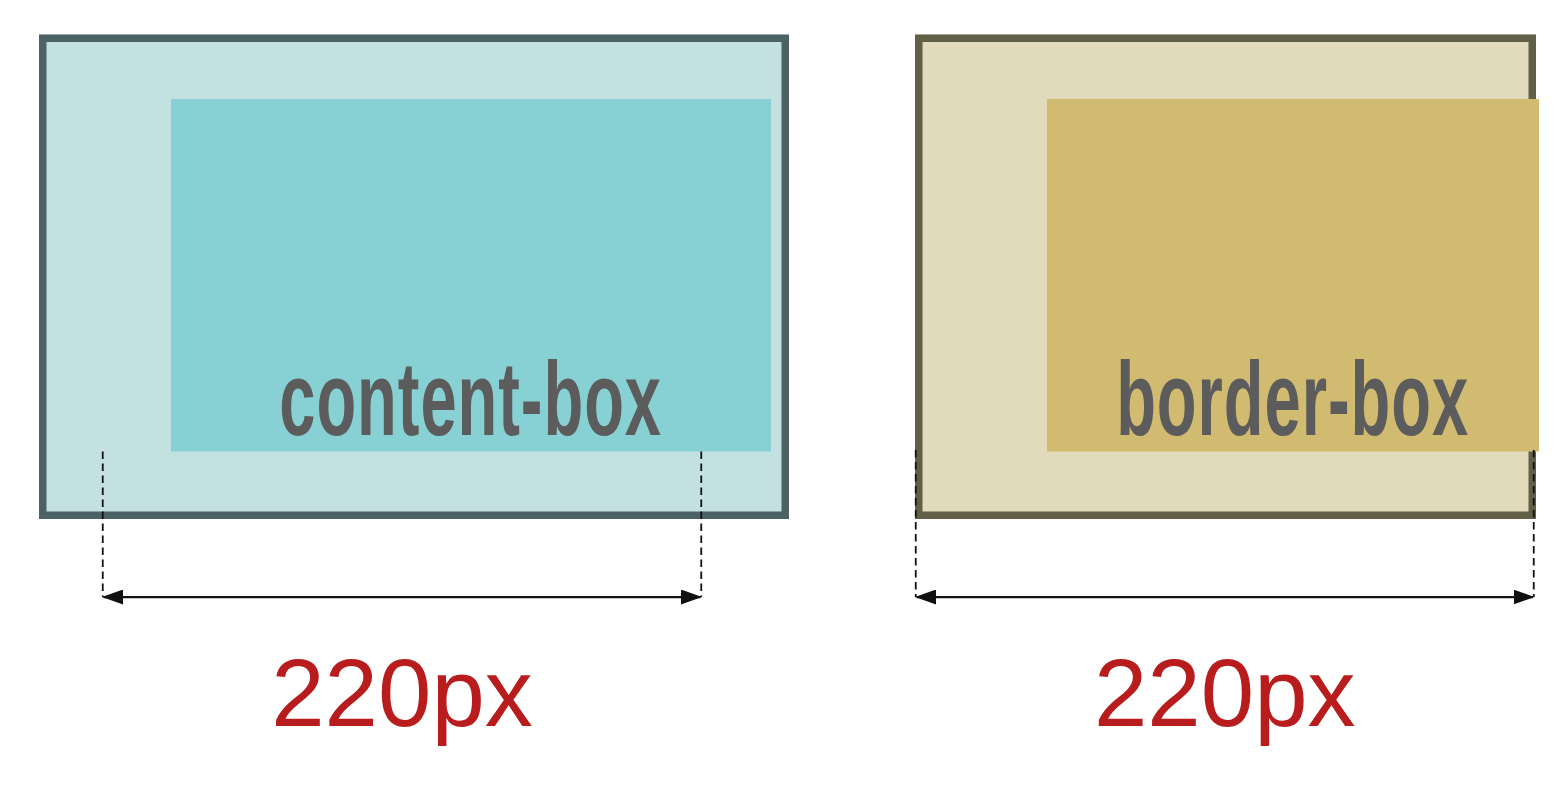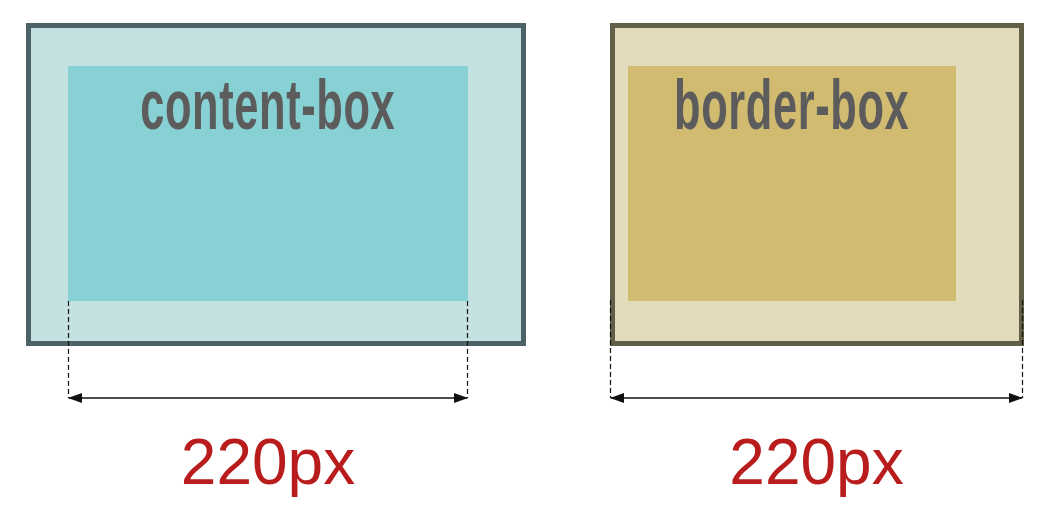--- a/index.html
+++ b/index.html
@@ -1,19 +1,19 @@
 <!DOCTYPE html>
 <html><head>
   <meta charset="utf-8">
   <style>
     html, body { margin: 0; padding: 0; background: #ffffff; }
     body { width: 1044px; height: 530px; position: relative; overflow: hidden; }
     .abs { position: absolute; box-sizing: border-box; }
     .outer { border: 5px solid; }
-    .inner { display: flex; align-items: flex-start; justify-content: center; }
+    .inner { display: flex; align-items: flex-end; justify-content: center; margin-left: 46px; }
     .box-label {
       font-family: "Liberation Sans", sans-serif;
       font-weight: bold;
       font-size: 70px;
       color: #5c5c5c;
       transform: scaleX(0.62);
       letter-spacing: 1px;
       line-height: 1;
       white-space: nowrap;
       margin-top: 4px;
@@ -31,21 +31,21 @@
   </style>
 </head>
 <body>
 
 <div class="abs outer" style="left:26px; top:23px; width:500px; height:323px; border-color:#4d6266; background:#c4e1e2;"></div>
 <div class="abs inner" style="left:68px; top:66px; width:400px; height:235px; background:#87d1d4;">
   <span class="box-label">content-box</span>
 </div>
 
 <div class="abs outer" style="left:610px; top:23px; width:414px; height:323px; border-color:#625f48; background:#e1dabb;"></div>
-<div class="abs inner" style="left:628px; top:66px; width:328px; height:235px; background:#d1bb71;">
+<div class="abs inner" style="left:652px; top:66px; width:328px; height:235px; background:#d1bb71;">
   <span class="box-label">border-box</span>
 </div>
 
 <svg class="overlay" width="1044" height="530">
   <defs>
     <marker id="arrowhead" markerWidth="14" markerHeight="10" refX="13" refY="5" orient="auto-start-reverse" markerUnits="userSpaceOnUse">
       <path d="M0,0 L14,5 L0,10 Z" fill="#111111"></path>
     </marker>
   </defs>
 

